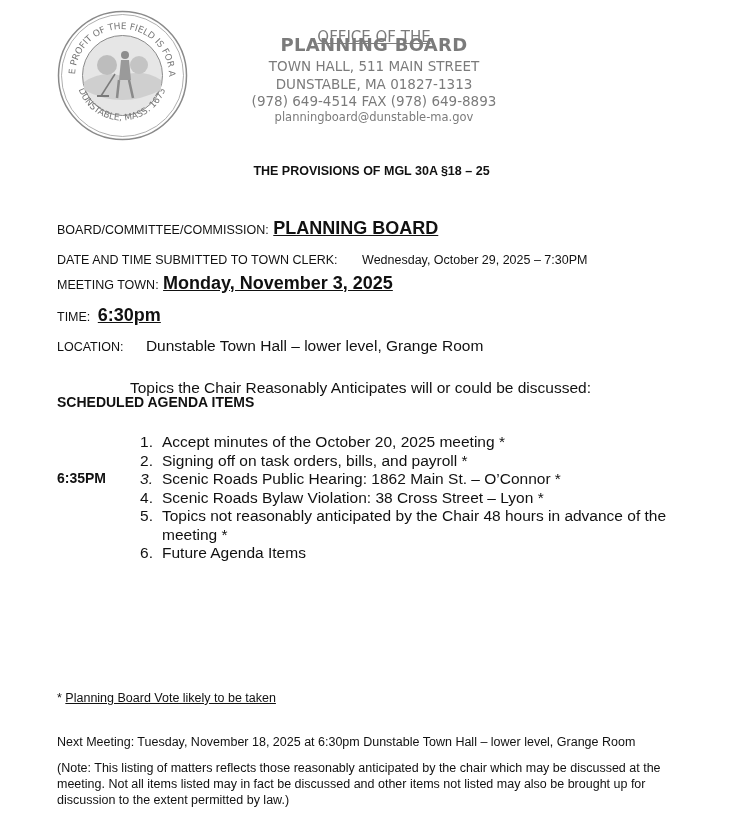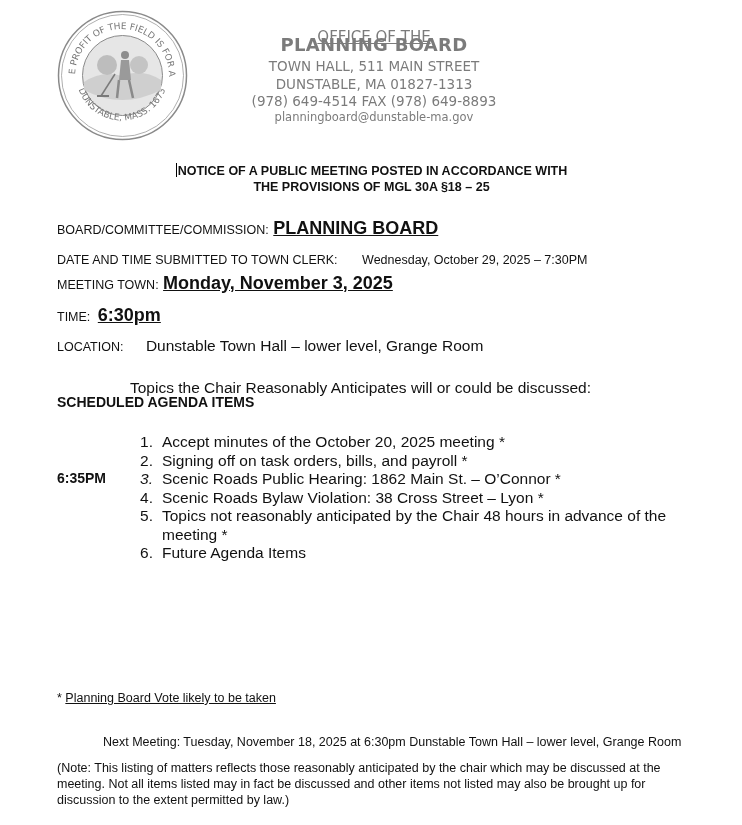--- a/index.html
+++ b/index.html
@@ -51,21 +51,20 @@
 </svg>
 
 <div class="hdr hdr1">OFFICE OF THE</div>
 <div class="hdr hdr2">PLANNING BOARD</div>
 <div class="hdr hdr3">TOWN HALL, 511 MAIN STREET</div>
 <div class="hdr hdr4">DUNSTABLE, MA 01827-1313</div>
 <div class="hdr hdr5">(978) 649-4514  FAX (978) 649-8893</div>
 <div class="hdr hdr6">planningboard@dunstable-ma.gov</div>
 
 <div class="notice">
-  <div><span class="cursor"></span><span>NOTICE OF A PUBLIC MEETING POSTED IN ACCORDANCE WITH</span></div>
   <div>THE PROVISIONS OF MGL 30A §18 – 25</div>
 </div>
 
 <div class="abs" style="left:57px; top:218px;">
   <span class="lbl">BOARD/COMMITTEE/COMMISSION:</span>
   <span class="big">PLANNING BOARD</span>
 </div>
 
 <div class="abs" style="left:57px; top:250px;">
   <span class="lbl">DATE AND TIME SUBMITTED TO TOWN CLERK:</span>
@@ -118,15 +117,15 @@
     <span class="num">6.</span>
     <span class="txt">Future Agenda Items</span>
   </div>
 </div>
 
 <div class="abs small" style="left:57px; top:691px;">
   <span>*</span>
   <span style="text-decoration:underline;">Planning Board Vote likely to be taken</span>
 </div>
 
-<div class="abs small" style="left:57px; top:735px;margin-left:46px;">Next Meeting: Tuesday, November 18, 2025 at 6:30pm Dunstable Town Hall – lower level, Grange Room</div>
+<div class="abs small" style="left:57px; top:735px;">Next Meeting: Tuesday, November 18, 2025 at 6:30pm Dunstable Town Hall – lower level, Grange Room</div>
 
 <div class="note">(Note: This listing of matters reflects those reasonably anticipated by the chair which may be discussed at the meeting. Not all items listed may in fact be discussed and other items not listed may also be brought up for discussion to the extent permitted by law.)</div>
 
 </body></html>

